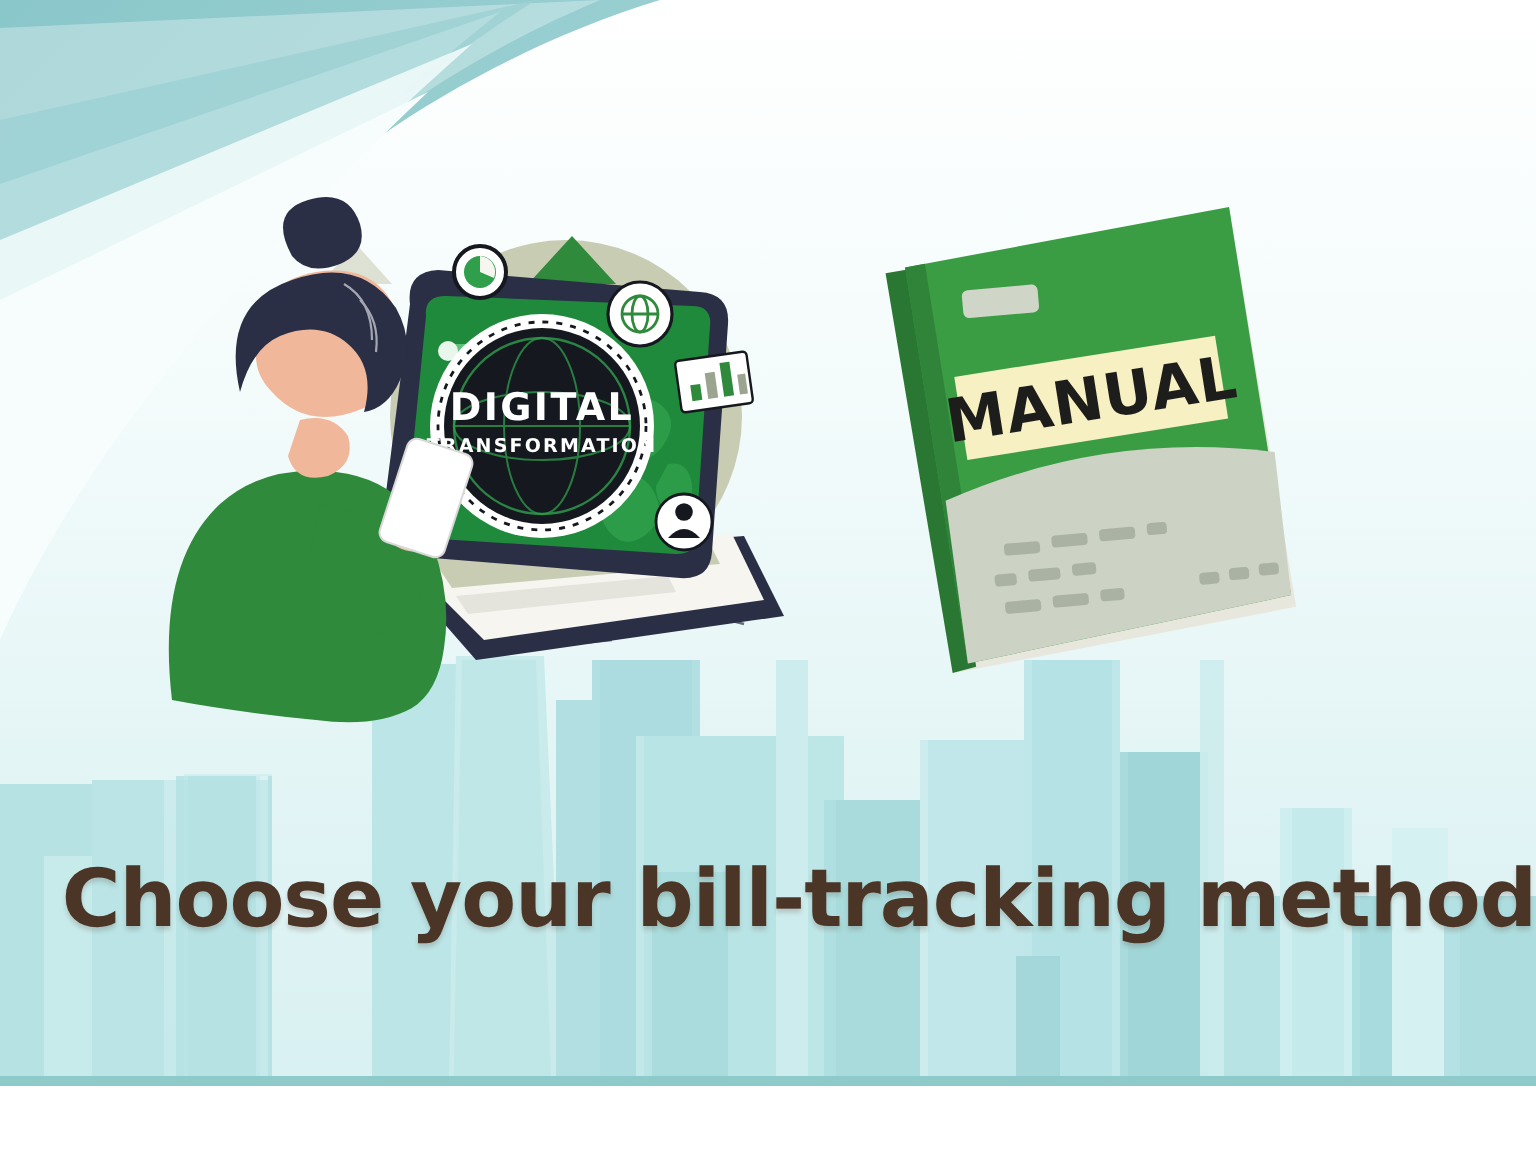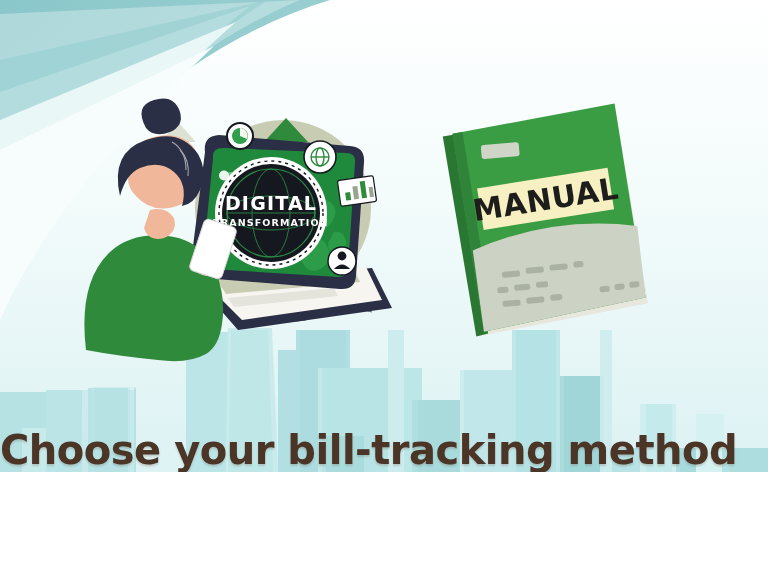--- a/index.html
+++ b/index.html
@@ -3,34 +3,34 @@
 <meta charset="utf-8">
 <style>
   html, body {
     margin: 0;
     padding: 0;
     background: #ffffff;
   }
   #stage {
     position: relative;
     width: 768px;
-    height: 472px;
+    height: 543px;
     overflow: hidden;
     font-family: "DejaVu Sans", sans-serif;
     background: #ffffff;
   }
   .layer { position: absolute; inset: 0; }
   svg.layer { display: block; width: 768px; height: 576px; }
 
   #banner-title {
     position: absolute;
     left: 0;
     right: 0;
     top: 427px;
-    text-align: left;
+    text-align: right;
     font-family: "DejaVu Sans", sans-serif;
     font-weight: 700;
     font-size: 40px;
     letter-spacing: -0.5px;
     color: #4b3526;
     text-shadow: 0 2px 2px rgba(90,70,55,0.22);
     white-space: nowrap;
     user-select: none;
   }
 </style>

